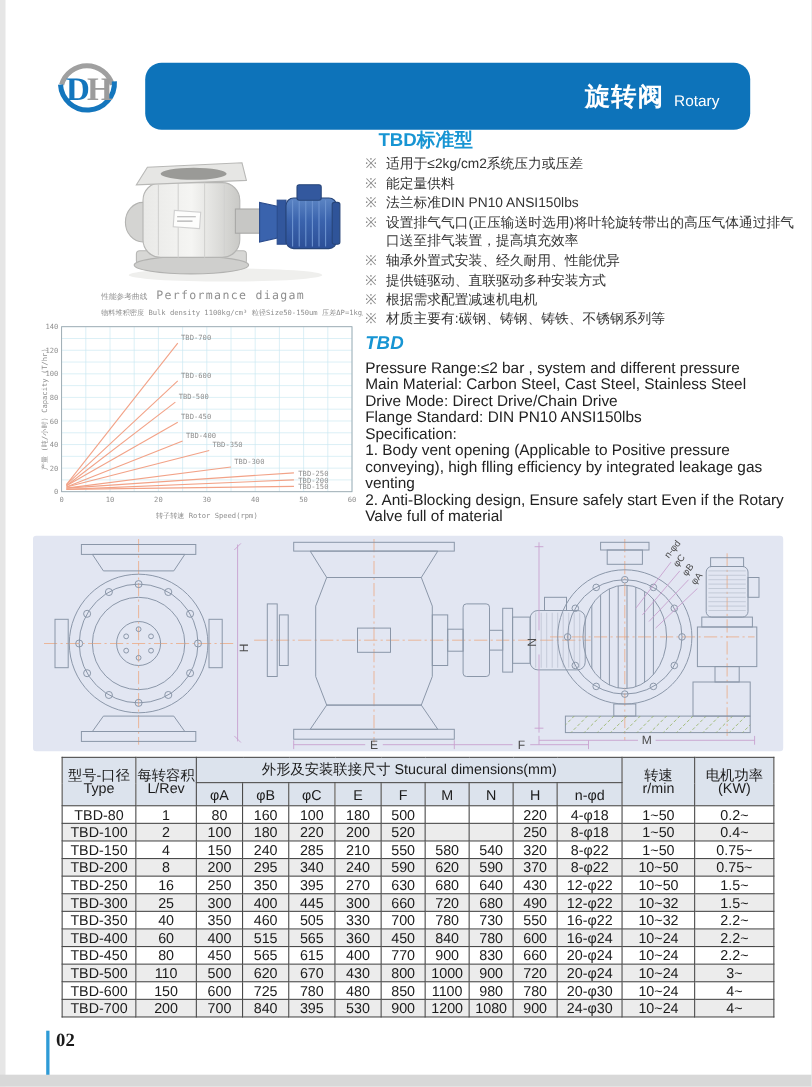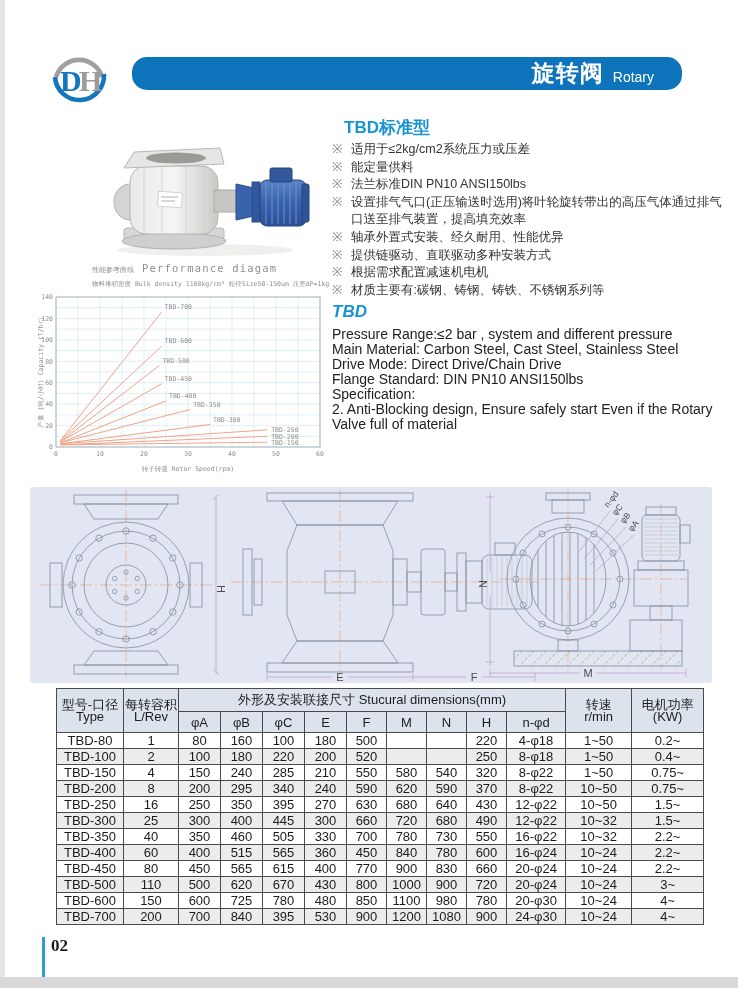--- a/index.html
+++ b/index.html
@@ -3,21 +3,21 @@
 <meta charset="utf-8">
 <style>
   html,body{margin:0;padding:0;background:#cfcfcf;}
   .page{position:relative;width:738px;height:988px;background:#ffffff;overflow:hidden;
         font-family:"Liberation Sans",sans-serif;}
   .edge-left{position:absolute;left:0;top:0;width:5px;height:100%;background:#e6e6e6;}
   .edge-bottom{position:absolute;left:0;top:977px;width:100%;height:11px;background:#d8d8d8;}
 
   
   .logo{position:absolute;left:50px;top:47px;}
-  .banner{position:absolute;left:132px;top:57px;width:550px;height:33px;background:#0d73ba;
+  .banner{position:absolute;left:132px;top:57px;width:550px;height:61px;background:#0d73ba;
           border-radius:15px;display:flex;align-items:center;justify-content:flex-end;
           padding-right:28px;box-sizing:border-box;}
   .banner .cn{color:#fff;font-size:23px;font-weight:bold;letter-spacing:1px;}
   .banner .en{color:#fff;font-size:14px;margin-left:9px;margin-top:7px;}
 
   
   .sec-title{position:absolute;font-size:17px;font-weight:bold;color:#1795d3;}
   #intro-title{left:344px;top:116px;}
   #specs-title{left:332px;top:302px;font-style:italic;}
 
@@ -120,20 +120,21 @@
       <li><span class="mk">※</span><span>材质主要有:碳钢、铸钢、铸铁、不锈钢系列等</span></li>
     </ul>
 
   <div class="sec-title" id="specs-title">TBD</div>
   <div class="specs" id="specs-lines">
       <div>Pressure Range:≤2 bar , system and different pressure</div>
       <div>Main Material: Carbon Steel, Cast Steel, Stainless Steel</div>
       <div>Drive Mode: Direct Drive/Chain Drive</div>
       <div>Flange Standard: DIN PN10 ANSI150lbs</div>
       <div>Specification:</div>
+      <div>1. Body vent opening (Applicable to Positive pressure conveying), high flling efficiency by integrated leakage gas venting</div>
       <div>2. Anti-Blocking design, Ensure safely start Even if the Rotary Valve full of material</div>
     </div>
 
   <svg id="perf-chart" width="294" height="222" viewBox="0 0 294 222">
       <g>
         <line x1="20" y1="38" x2="20" y2="188" stroke="#c9e8f2" stroke-width="0.6"></line>
         <line x1="42" y1="38" x2="42" y2="188" stroke="#c9e8f2" stroke-width="0.6"></line>
         <line x1="64" y1="38" x2="64" y2="188" stroke="#c9e8f2" stroke-width="0.6"></line>
         <line x1="86" y1="38" x2="86" y2="188" stroke="#c9e8f2" stroke-width="0.6"></line>
         <line x1="108" y1="38" x2="108" y2="188" stroke="#c9e8f2" stroke-width="0.6"></line>

